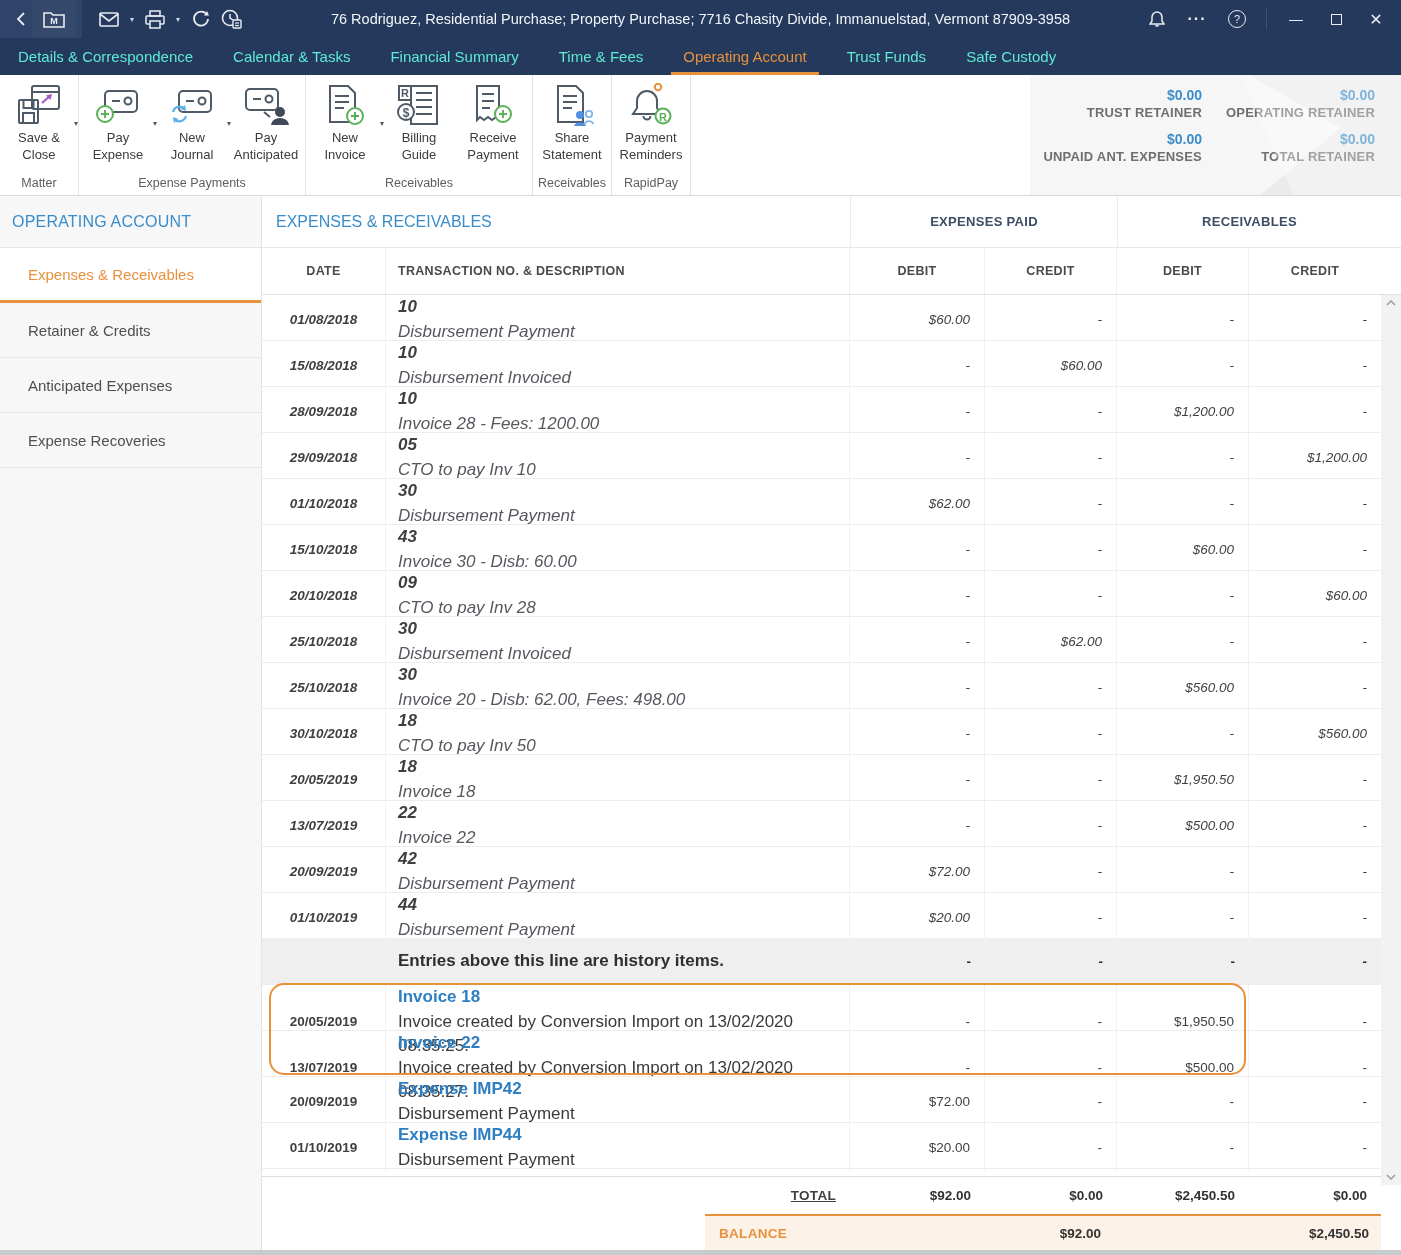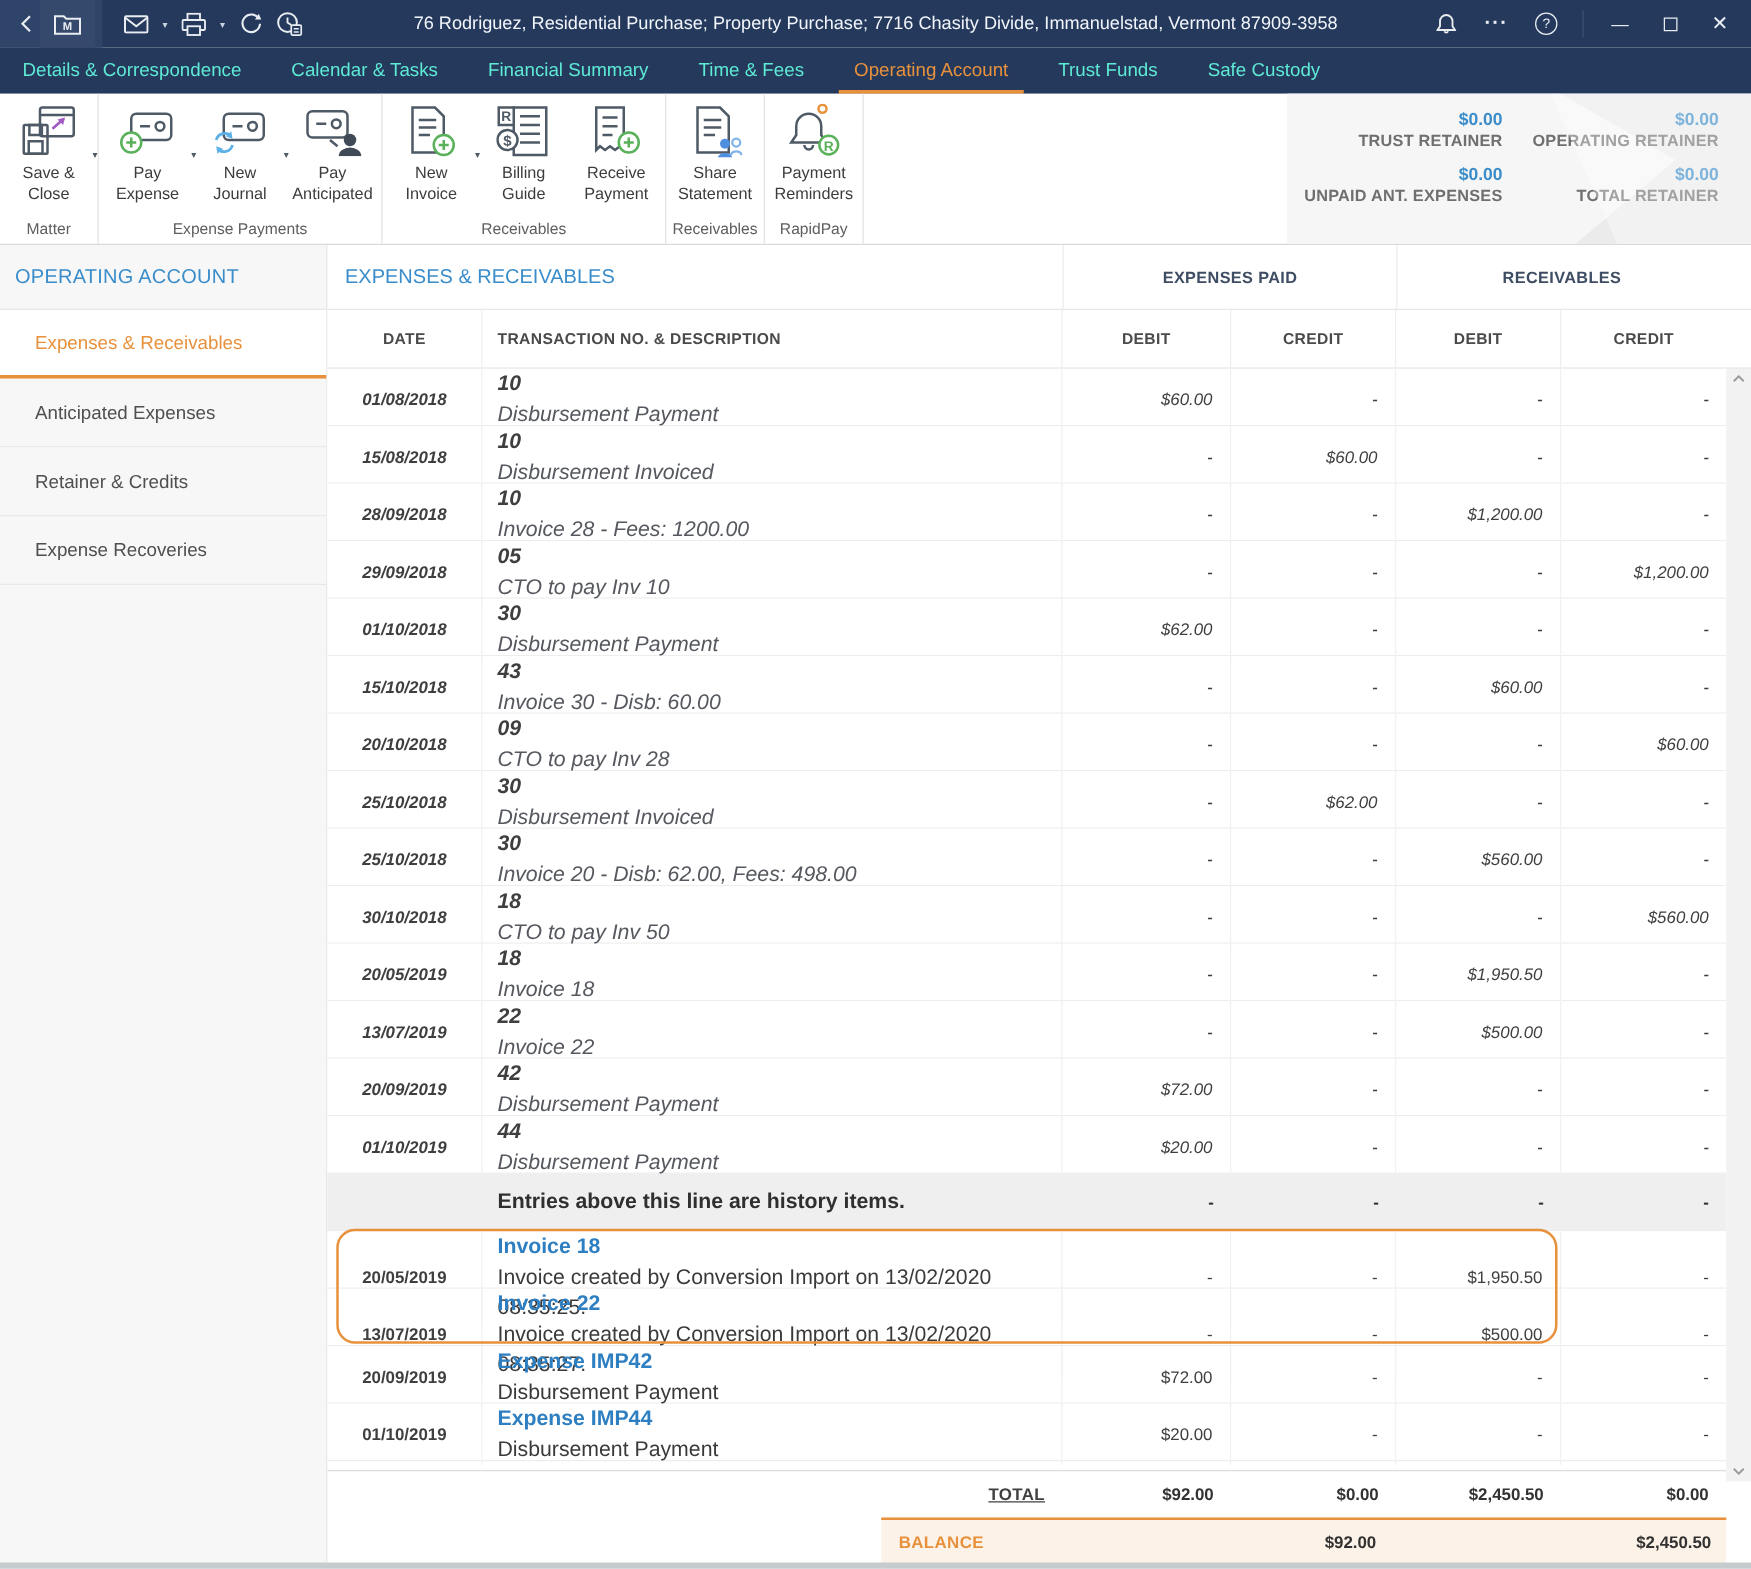--- a/index.html
+++ b/index.html
@@ -399,22 +399,22 @@
           <div class="ret-lab">TOTAL RETAINER</div>
         </div>
       </div>
   </div>
 </div>
 
 <aside class="sidebar">
   <div class="side-title">OPERATING ACCOUNT</div>
   <div id="side-items">
       <div class="side-item active">Expenses &amp; Receivables</div>
+      <div class="side-item">Retainer &amp; Credits</div>
       <div class="side-item">Anticipated Expenses</div>
-      <div class="side-item">Retainer &amp; Credits</div>
       <div class="side-item">Expense Recoveries</div>
     </div>
 </aside>
 
 <section class="main">
   <div class="t-title-row">
     <div class="t-title">EXPENSES &amp; RECEIVABLES</div>
     <div class="t-group">EXPENSES PAID</div>
     <div class="t-group">RECEIVABLES</div>
   </div>

